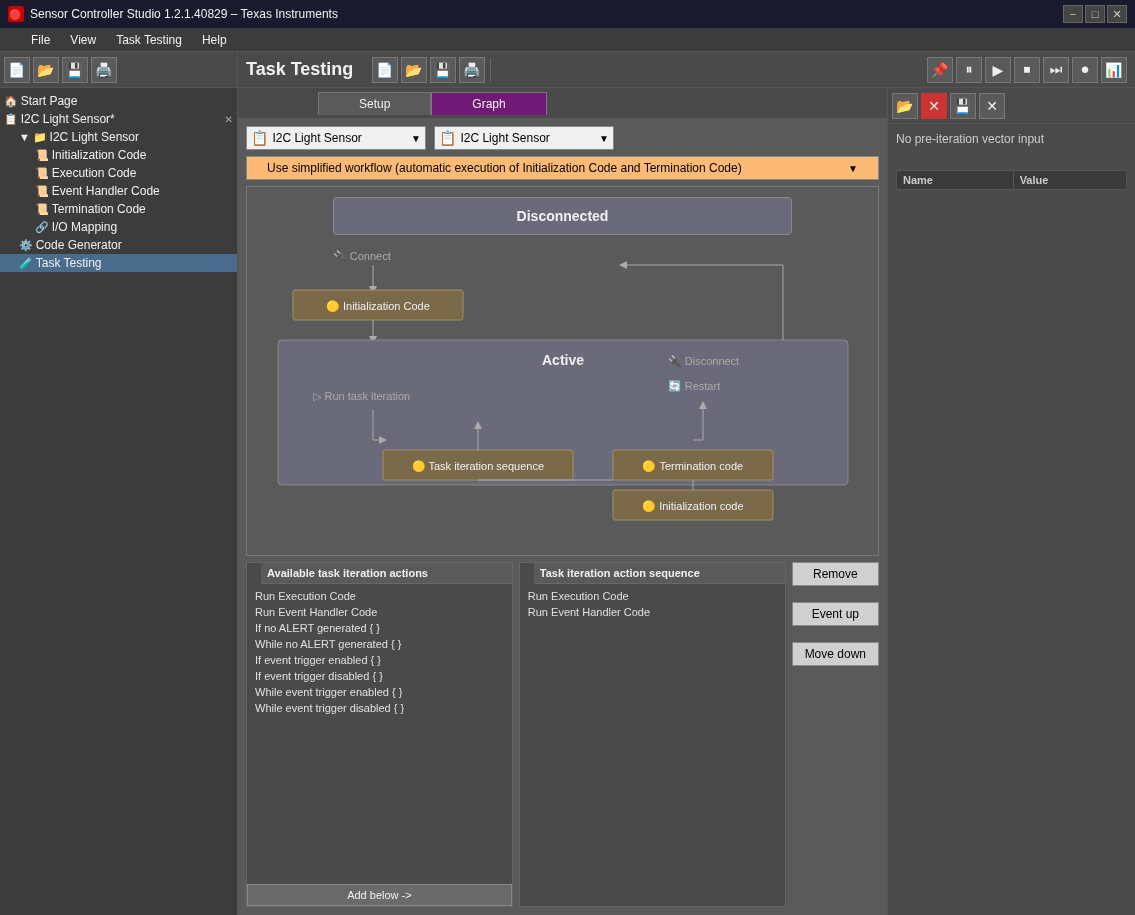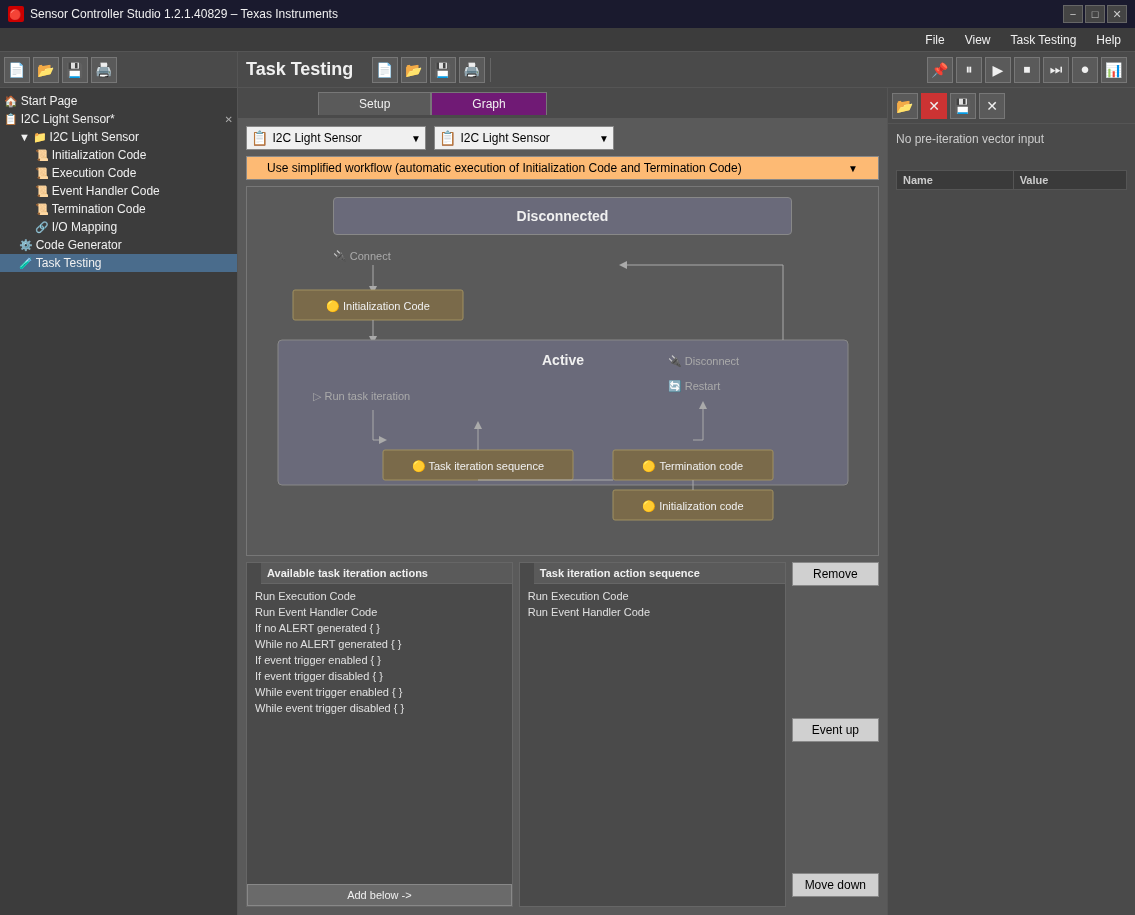--- a/index.html
+++ b/index.html
@@ -20,23 +20,22 @@
     #titlebar .title-text { flex: 1; }
     #titlebar .win-controls { display: flex; gap: 2px; }
     #titlebar .win-btn { width: 20px; height: 18px; display: flex; align-items: center; justify-content: center; font-size: 11px; cursor: pointer; background: #444; border: 1px solid #666; color: #ccc; }
 
     
     #menubar {
       background: #3c3c3c;
       height: 24px;
       display: flex;
       align-items: center;
-      padding: 0 4px;
+      padding: 0 21px;
       border-bottom: 1px solid #555;
-      justify-content: flex-end;
     }
     #menubar .menu-item { padding: 2px 10px; cursor: pointer; font-size: 12px; color: #f0f0f0; }
 
     
     #main-layout {
       display: flex;
       height: calc(915px - 28px - 24px);
     }
 
     
@@ -229,22 +228,22 @@
       text-align: center;
       cursor: pointer;
       font-size: 11px;
       margin-top: auto;
     }
 
     
     .right-btn-panel {
       display: flex;
       flex-direction: column;
-      gap: 4px;
-      justify-content: space-between;
+      gap: 16px;
+      justify-content: flex-start;
       padding-bottom: 10px;
     }
     .action-button {
       background: #d0d0d0;
       color: #000;
       border: 1px solid #888;
       padding: 4px 12px;
       cursor: pointer;
       font-size: 12px;
       min-width: 80px;

